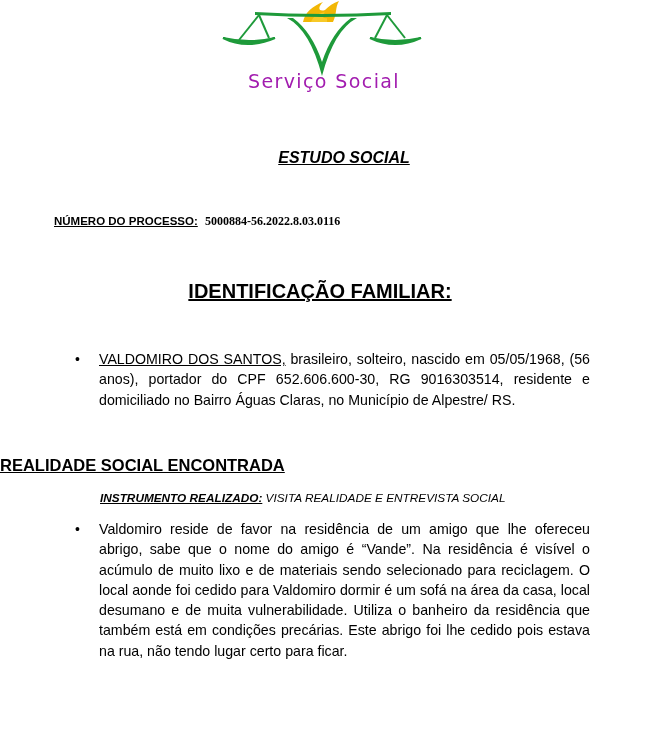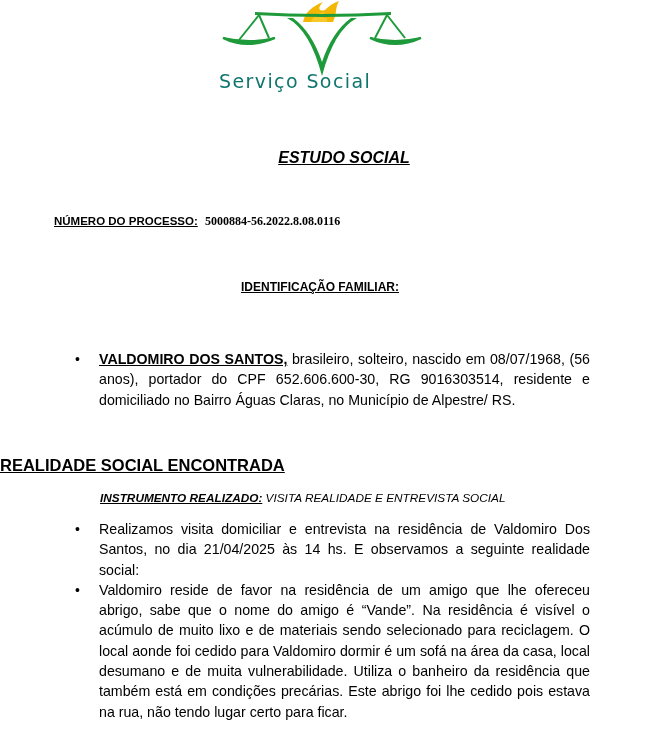--- a/index.html
+++ b/index.html
@@ -3,47 +3,47 @@
   <meta charset="utf-8">
   <style>
     html, body { margin: 0; padding: 0; background: #ffffff; }
     body {
       width: 654px; height: 754px; overflow: hidden; position: relative;
       font-family: "Liberation Sans", sans-serif; color: #000;
     }
     .logo { position: absolute; left: 215px; top: 0; width: 215px; height: 96px; }
     .logo svg { position: absolute; left: 0; top: 0; }
     .logo-text {
-      position: absolute; left: 4px; top: 70px; width: 210px; 
+      position: absolute; left: 4px; top: 70px; width: 210px; text-align: center;
       font-family: "DejaVu Sans", sans-serif; font-size: 19px; letter-spacing: 1.4px;
-      color: #0f766e; font-weight: normal;
+      color: #a21caf; font-weight: normal;
     }
     .title {
       position: absolute; left: 0; width: 654px; top: 149px; text-align: center;
       font-size: 16px; font-weight: bold; font-style: italic; text-decoration: underline; padding-left: 17px;
     }
     .process {
       position: absolute; left: 54px; top: 214px; font-size: 11.5px;
     }
     .process .lbl { font-weight: bold; text-decoration: underline; }
     .process .val { font-family: "Liberation Serif", serif; font-weight: bold; font-size: 12px; margin-left: 4px; }
     .h-ident {
       position: absolute; left: 0; width: 640px; top: 280px; text-align: center;
-      font-size: 12px; font-weight: bold; text-decoration: underline;
+      font-size: 20px; font-weight: bold; text-decoration: underline;
     }
     .bullet-block { position: absolute; left: 75px; width: 515px; }
     .bullet-block ul { margin: 0; padding: 0; list-style: none; }
     .bullet-block li {
       position: relative; padding-left: 24px; font-size: 14.2px; line-height: 20.3px;
       text-align: justify;
     }
     .bullet-block li::before {
       content: "\2022"; position: absolute; left: 0; top: 0; font-size: 14px;
     }
-    .name { font-weight: bold; text-decoration: underline; }
+    .name { font-weight: normal; text-decoration: underline; }
     .h-real {
       position: absolute; left: 0; width: 640px; top: 456px; 
       font-size: 16.5px; font-weight: bold; text-decoration: underline;
     }
     .instr {
       position: absolute; left: 100px; top: 491px; font-size: 11.8px; font-style: italic;
     }
     .instr .lbl { font-weight: bold; text-decoration: underline; margin-top: 48px; }
   </style>
 </head>
@@ -67,35 +67,34 @@
     <path d="M172 15 L190 38" stroke="#1e9a3a" stroke-width="2" fill="none"></path>
     <path d="M155 38 Q180 50 206 38 Q180 44 155 38 Z" fill="#1e9a3a" stroke="#1e9a3a" stroke-width="2"></path>
   </svg>
   <div class="logo-text">Serviço Social</div>
 </div>
 
 <div class="title">ESTUDO SOCIAL</div>
 
 <div class="process">
   <span class="lbl">NÚMERO DO PROCESSO:</span>
-  <span class="val">5000884-56.2022.8.08.0116</span>
+  <span class="val">5000884-56.2022.8.03.0116</span>
 </div>
 
 <div class="h-ident">IDENTIFICAÇÃO FAMILIAR:</div>
 
 <div class="bullet-block" style="top:349px;">
   <ul>
-    <li><span class="name">VALDOMIRO DOS SANTOS,</span><span> brasileiro, solteiro, nascido em 08/07/1968, (56 anos), portador do CPF 652.606.600-30, RG 9016303514, residente e domiciliado no Bairro Águas Claras, no Município de Alpestre/ RS.</span></li>
+    <li><span class="name">VALDOMIRO DOS SANTOS,</span><span> brasileiro, solteiro, nascido em 05/05/1968, (56 anos), portador do CPF 652.606.600-30, RG 9016303514, residente e domiciliado no Bairro Águas Claras, no Município de Alpestre/ RS.</span></li>
   </ul>
 </div>
 
 <div class="h-real">REALIDADE SOCIAL ENCONTRADA</div>
 
 <div class="instr">
   <span class="lbl">INSTRUMENTO REALIZADO:</span><span> VISITA REALIDADE E ENTREVISTA SOCIAL</span>
 </div>
 
 <div class="bullet-block" style="top:519px;">
   <ul>
-    <li>Realizamos visita domiciliar e entrevista na residência de Valdomiro Dos Santos, no dia 21/04/2025 às 14 hs.  E observamos a seguinte realidade social:</li>
     <li>Valdomiro reside de favor na residência de um amigo que lhe ofereceu abrigo, sabe que o nome do amigo é “Vande”. Na residência é visível o acúmulo de muito lixo e de materiais sendo selecionado para reciclagem. O local aonde foi cedido para Valdomiro dormir é um sofá na área da casa, local desumano e de muita vulnerabilidade. Utiliza o banheiro da residência que também está em condições precárias. Este abrigo foi lhe cedido pois estava na rua, não tendo lugar certo para ficar.</li>
   </ul>
 </div>
 
 </body></html>

